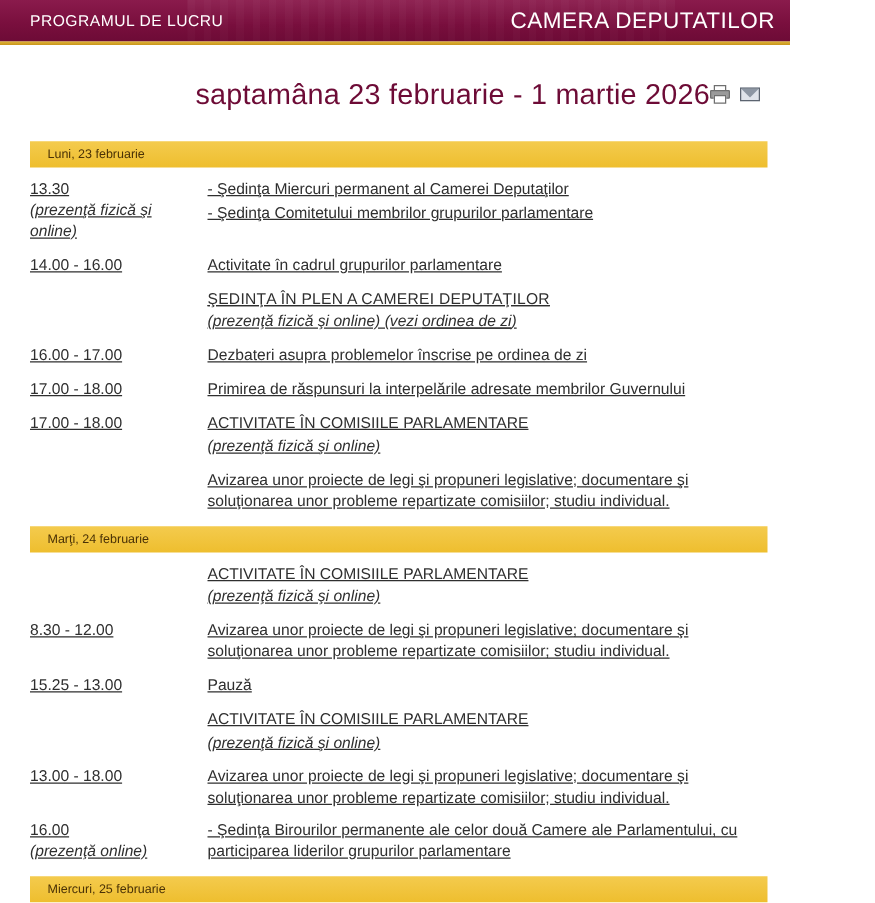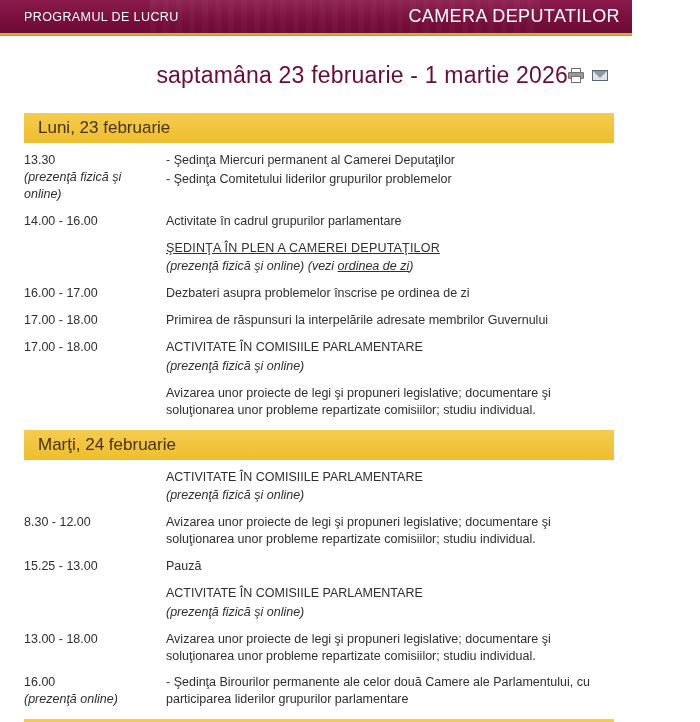--- a/index.html
+++ b/index.html
@@ -133,37 +133,38 @@
     width: 0; height: 0;
     border-left: 7px solid transparent;
     border-right: 7px solid transparent;
     border-top: 7px solid #8d96a3;
   }
   
   .day-header {
     background: #f0c43c;
     background: linear-gradient(to bottom, #f4cb4e, #eebe2e);
     color: #4a3206;
-    font-size: 17px;
+    font-size: 10px;
     padding: 5px 0 5px 14px;
     margin: 6px 0 4px 0;
     font-weight: normal;
   }
   
   table.schedule {
     width: 100%;
     border-collapse: collapse;
     table-layout: fixed;
   }
   table.schedule td {
     vertical-align: top;
     padding: 5px 4px 5px 0;
     font-size: 12.5px;
     line-height: 1.35;
     color: #2f2f2f;
+    text-decoration: underline;
   }
   td.time {
     width: 142px;
     padding-left: 14px;
     box-sizing: border-box;
     white-space: normal;
   }
   td.desc {
     padding-left: 6px;
   }
@@ -220,21 +221,21 @@
         <div class="day-header">Luni, 23 februarie</div>
         <table class="schedule">
           <tbody>
             <tr>
               <td class="time">
                 <div>13.30</div>
                 <div class="sub-ital">(prezenţă fizică şi online)</div>
               </td>
               <td class="desc">
                 <div class="desc-line">- Şedinţa Miercuri permanent al Camerei Deputaţilor</div>
-                <div class="desc-line">- Şedinţa Comitetului liderilor grupurilor problemelor</div>
+                <div class="desc-line">- Şedinţa Comitetului membrilor grupurilor parlamentare</div>
               </td>
             </tr>
             <tr>
               <td class="time">
                 <div>14.00 - 16.00</div>
               </td>
               <td class="desc">
                 <div class="desc-line">Activitate în cadrul grupurilor parlamentare</div>
               </td>
             </tr>

